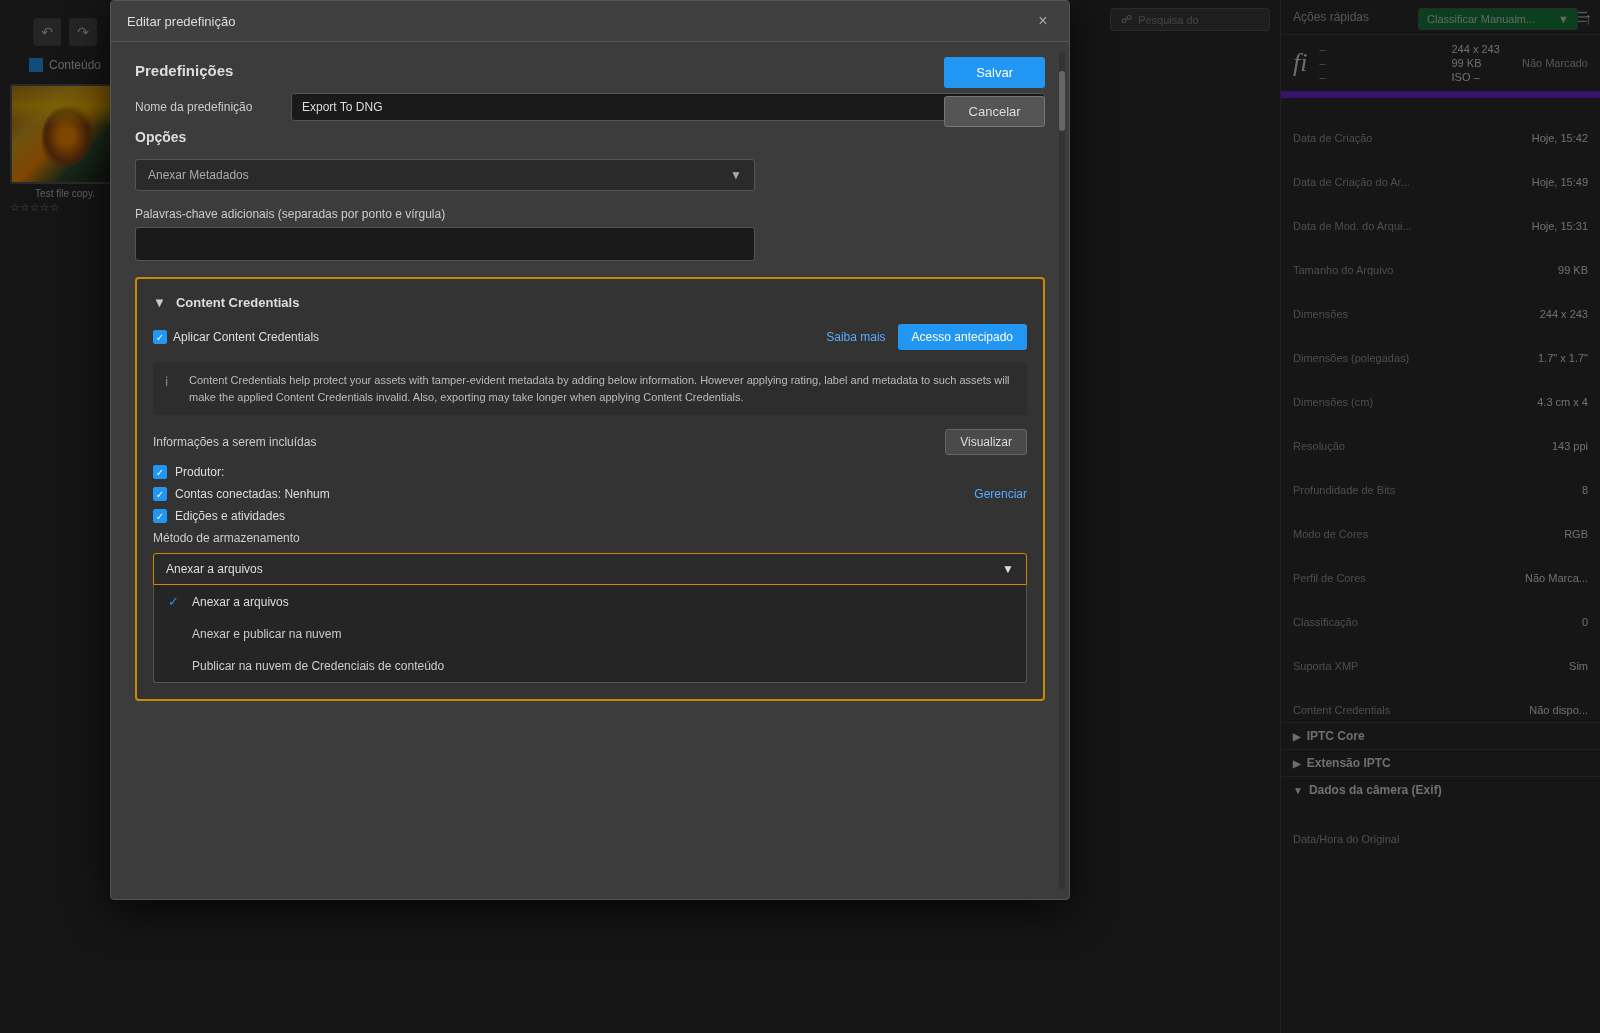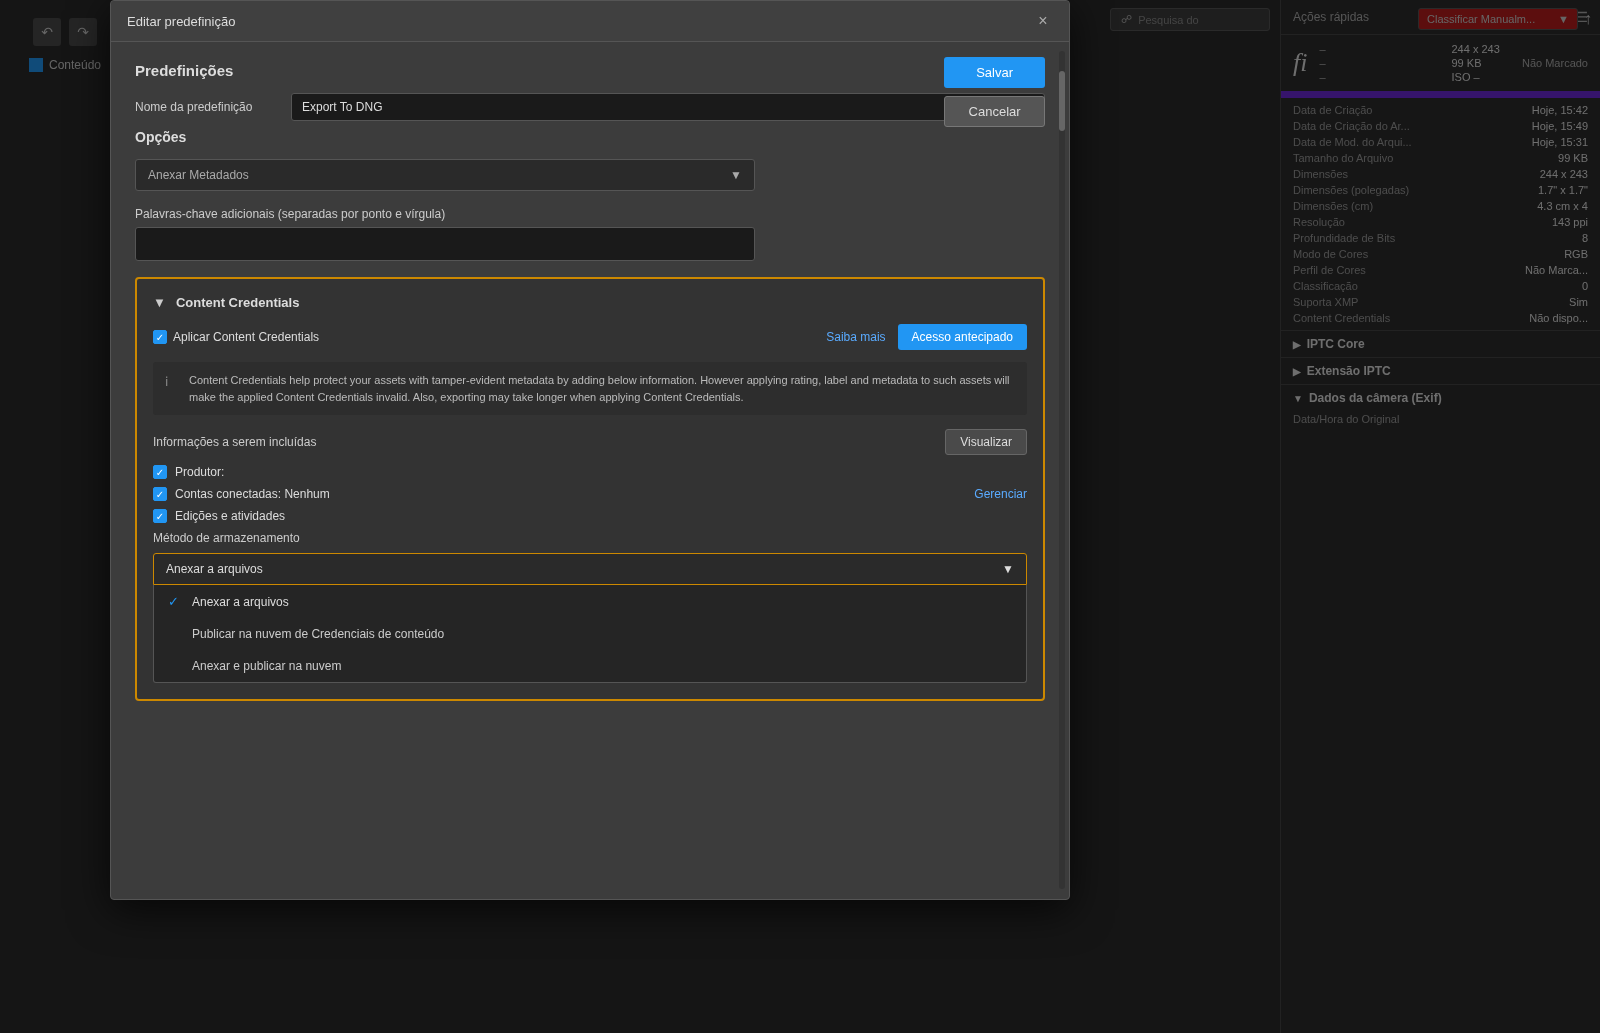--- a/index.html
+++ b/index.html
@@ -140,20 +140,21 @@
       justify-content: space-between;
     }
 
     .metadata-section {
       padding: 4px 0;
     }
     .metadata-row {
       display: flex;
       padding: 2px 12px;
       font-size: 11px;
+      margin-top: 28px;
     }
     .metadata-label {
       color: #999;
       flex: 0 0 140px;
       white-space: nowrap;
       overflow: hidden;
       text-overflow: ellipsis;
     }
     .metadata-value {
       color: #ddd;
@@ -529,20 +530,25 @@
 
   <div class="left-sidebar">
     <div class="nav-icons">
       <div class="nav-icon">↶</div>
       <div class="nav-icon">↷</div>
     </div>
     <div class="content-label">
       <div class="blue-square"></div>
       <span>Conteúdo</span>
     </div>
+    <div class="thumbnail-area">
+      <div class="thumbnail-img"></div>
+      <div class="thumbnail-label">Test file copy.</div>
+      <div class="star-rating">☆☆☆☆☆</div>
+    </div>
   </div>
 
   <div class="main-area"></div>
 
   <div class="right-panel">
     <div class="right-panel-header">
       <span class="panel-tab">Ações rápidas</span>
       <span class="panel-tab active">Metadados</span>
       <span style="color:#aaa;font-size:14px;">☰</span>
     </div>
@@ -644,21 +650,21 @@
   </div>
 </div>
 
 <div class="search-bar-area" style="position:absolute;top:8px;right:330px;display:flex;align-items:center;gap:8px;">
   <div class="search-input-bg">
     <span style="color:#aaa;font-size:11px;">☍</span>
     <span style="color:#888;font-size:11px;">Pesquisa do</span>
   </div>
 </div>
 <div style="position:absolute;top:8px;right:8px;display:flex;align-items:center;gap:6px;">
-  <div class="sort-dropdown" style="background:#b91c1c;border:1px solid #555;color:#ccc;font-size:11px;padding:4px 8px;border-radius:3px;display:flex;align-items:center;gap:6px;min-width:160px;">
+  <div class="sort-dropdown" style="background:#15803d;border:1px solid #555;color:#ccc;font-size:11px;padding:4px 8px;border-radius:3px;display:flex;align-items:center;gap:6px;min-width:160px;">
     <span>Classificar Manualm...</span>
     <span>▼</span>
   </div>
   <div style="color:#ccc;font-size:16px;cursor:pointer;">↑</div>
 </div>
 
 <div class="modal-overlay">
   <div class="modal">
 
     <div class="modal-titlebar">
@@ -738,25 +744,25 @@
           <span>▼</span>
         </div>
 
         <div class="dropdown-menu">
           <div class="dropdown-item selected">
             <span class="check-mark">✓</span>
             <span>Anexar a arquivos</span>
           </div>
           <div class="dropdown-item">
             <span class="check-mark"></span>
-            <span>Publicar na nuvem de Credenciais de conteúdo</span>
+            <span>Anexar e publicar na nuvem</span>
           </div>
           <div class="dropdown-item">
             <span class="check-mark"></span>
-            <span>Anexar e publicar na nuvem</span>
+            <span>Publicar na nuvem de Credenciais de conteúdo</span>
           </div>
         </div>
 
       </div>
 
     </div>
 
     <div class="modal-scroll-track">
       <div class="modal-scroll-thumb"></div>
     </div>

